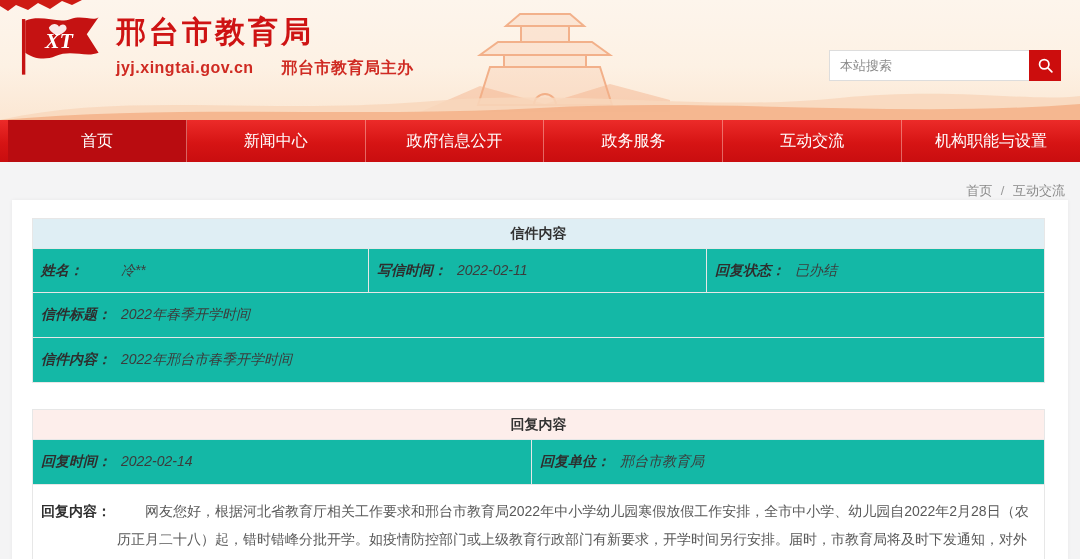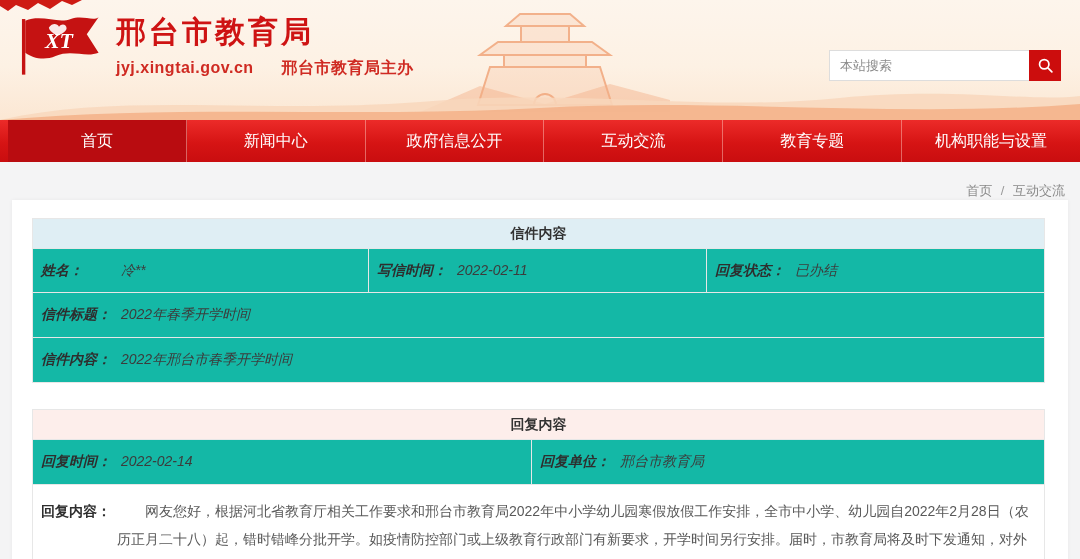--- a/index.html
+++ b/index.html
@@ -114,22 +114,22 @@
         <line x1="12.8" y1="12.8" x2="17.5" y2="17.5" stroke="#fff" stroke-width="2" stroke-linecap="round"></line>
       </svg>
     </button>
   </div>
 </div>
 
 <div class="nav">
   <div class="nav-item active">首页</div>
   <div class="nav-item">新闻中心</div>
   <div class="nav-item">政府信息公开</div>
+  <div class="nav-item">政务服务</div>
   <div class="nav-item">互动交流</div>
-  <div class="nav-item">教育专题</div>
   <div class="nav-item">机构职能与设置</div>
 </div>
 
 <div class="crumb-strip">
   <div class="crumb">
     <a>首页</a>
     <span class="sep">/</span>
     <a>互动交流</a>
   </div>
 </div>

